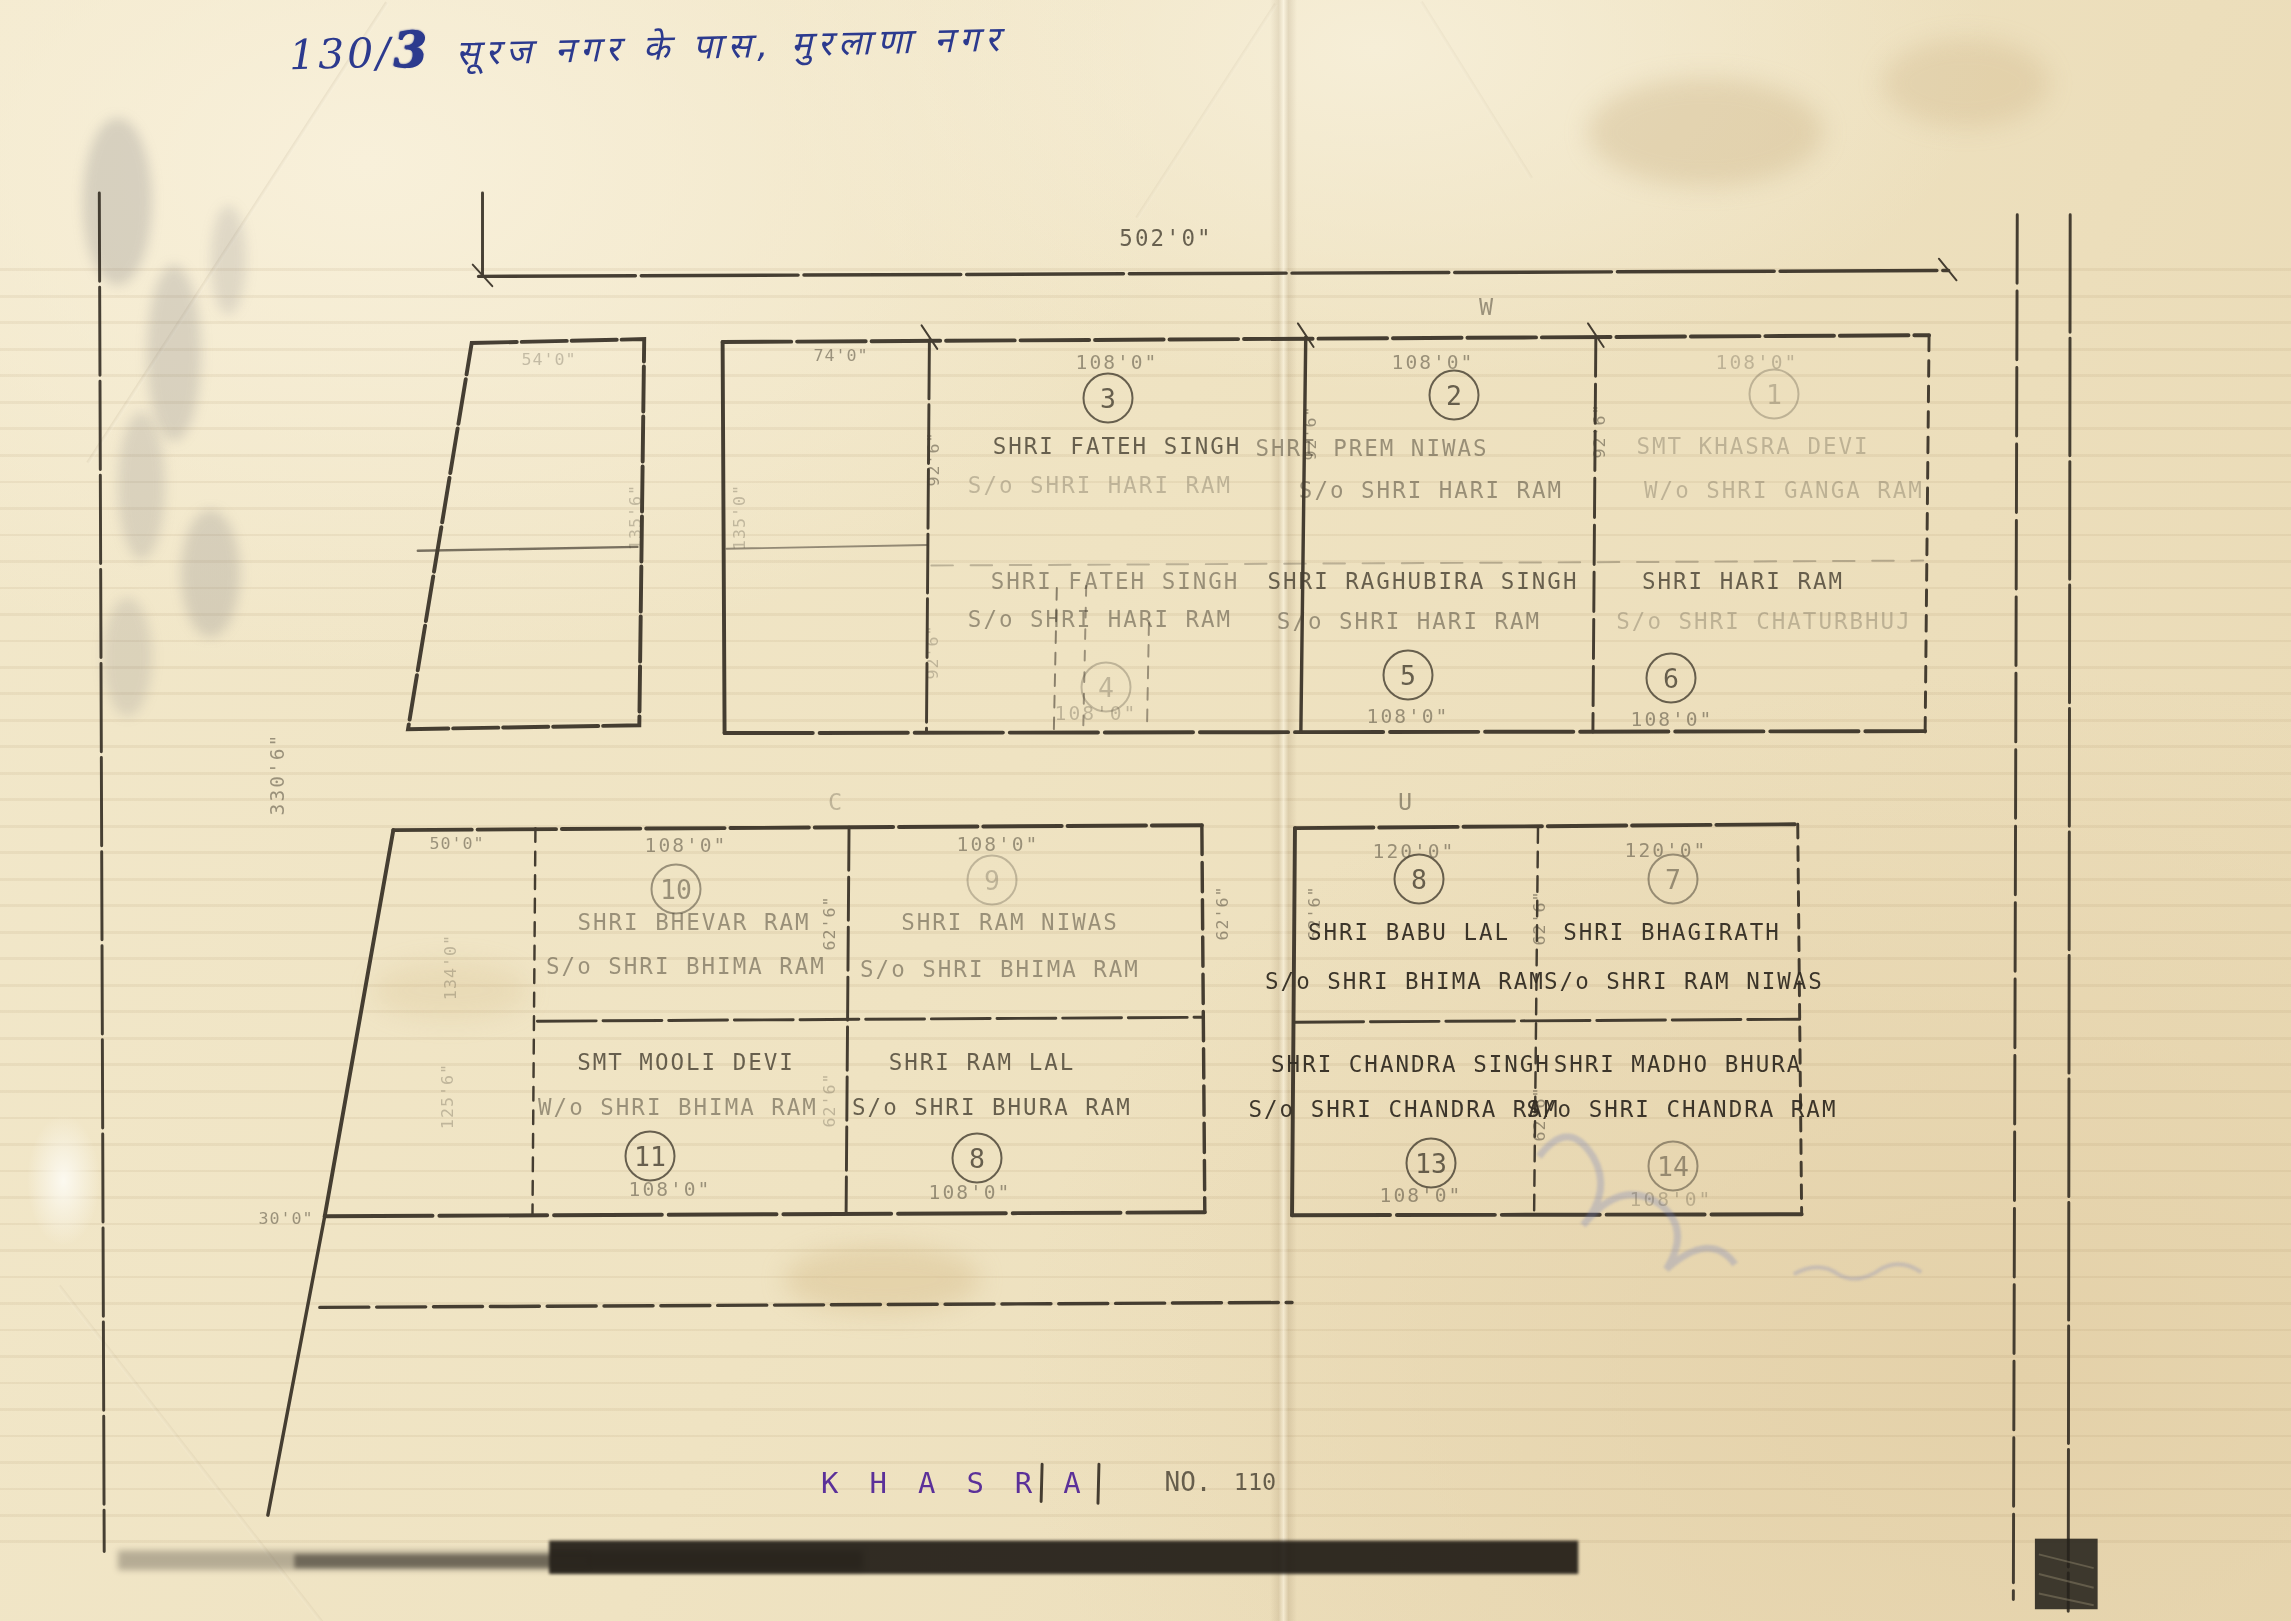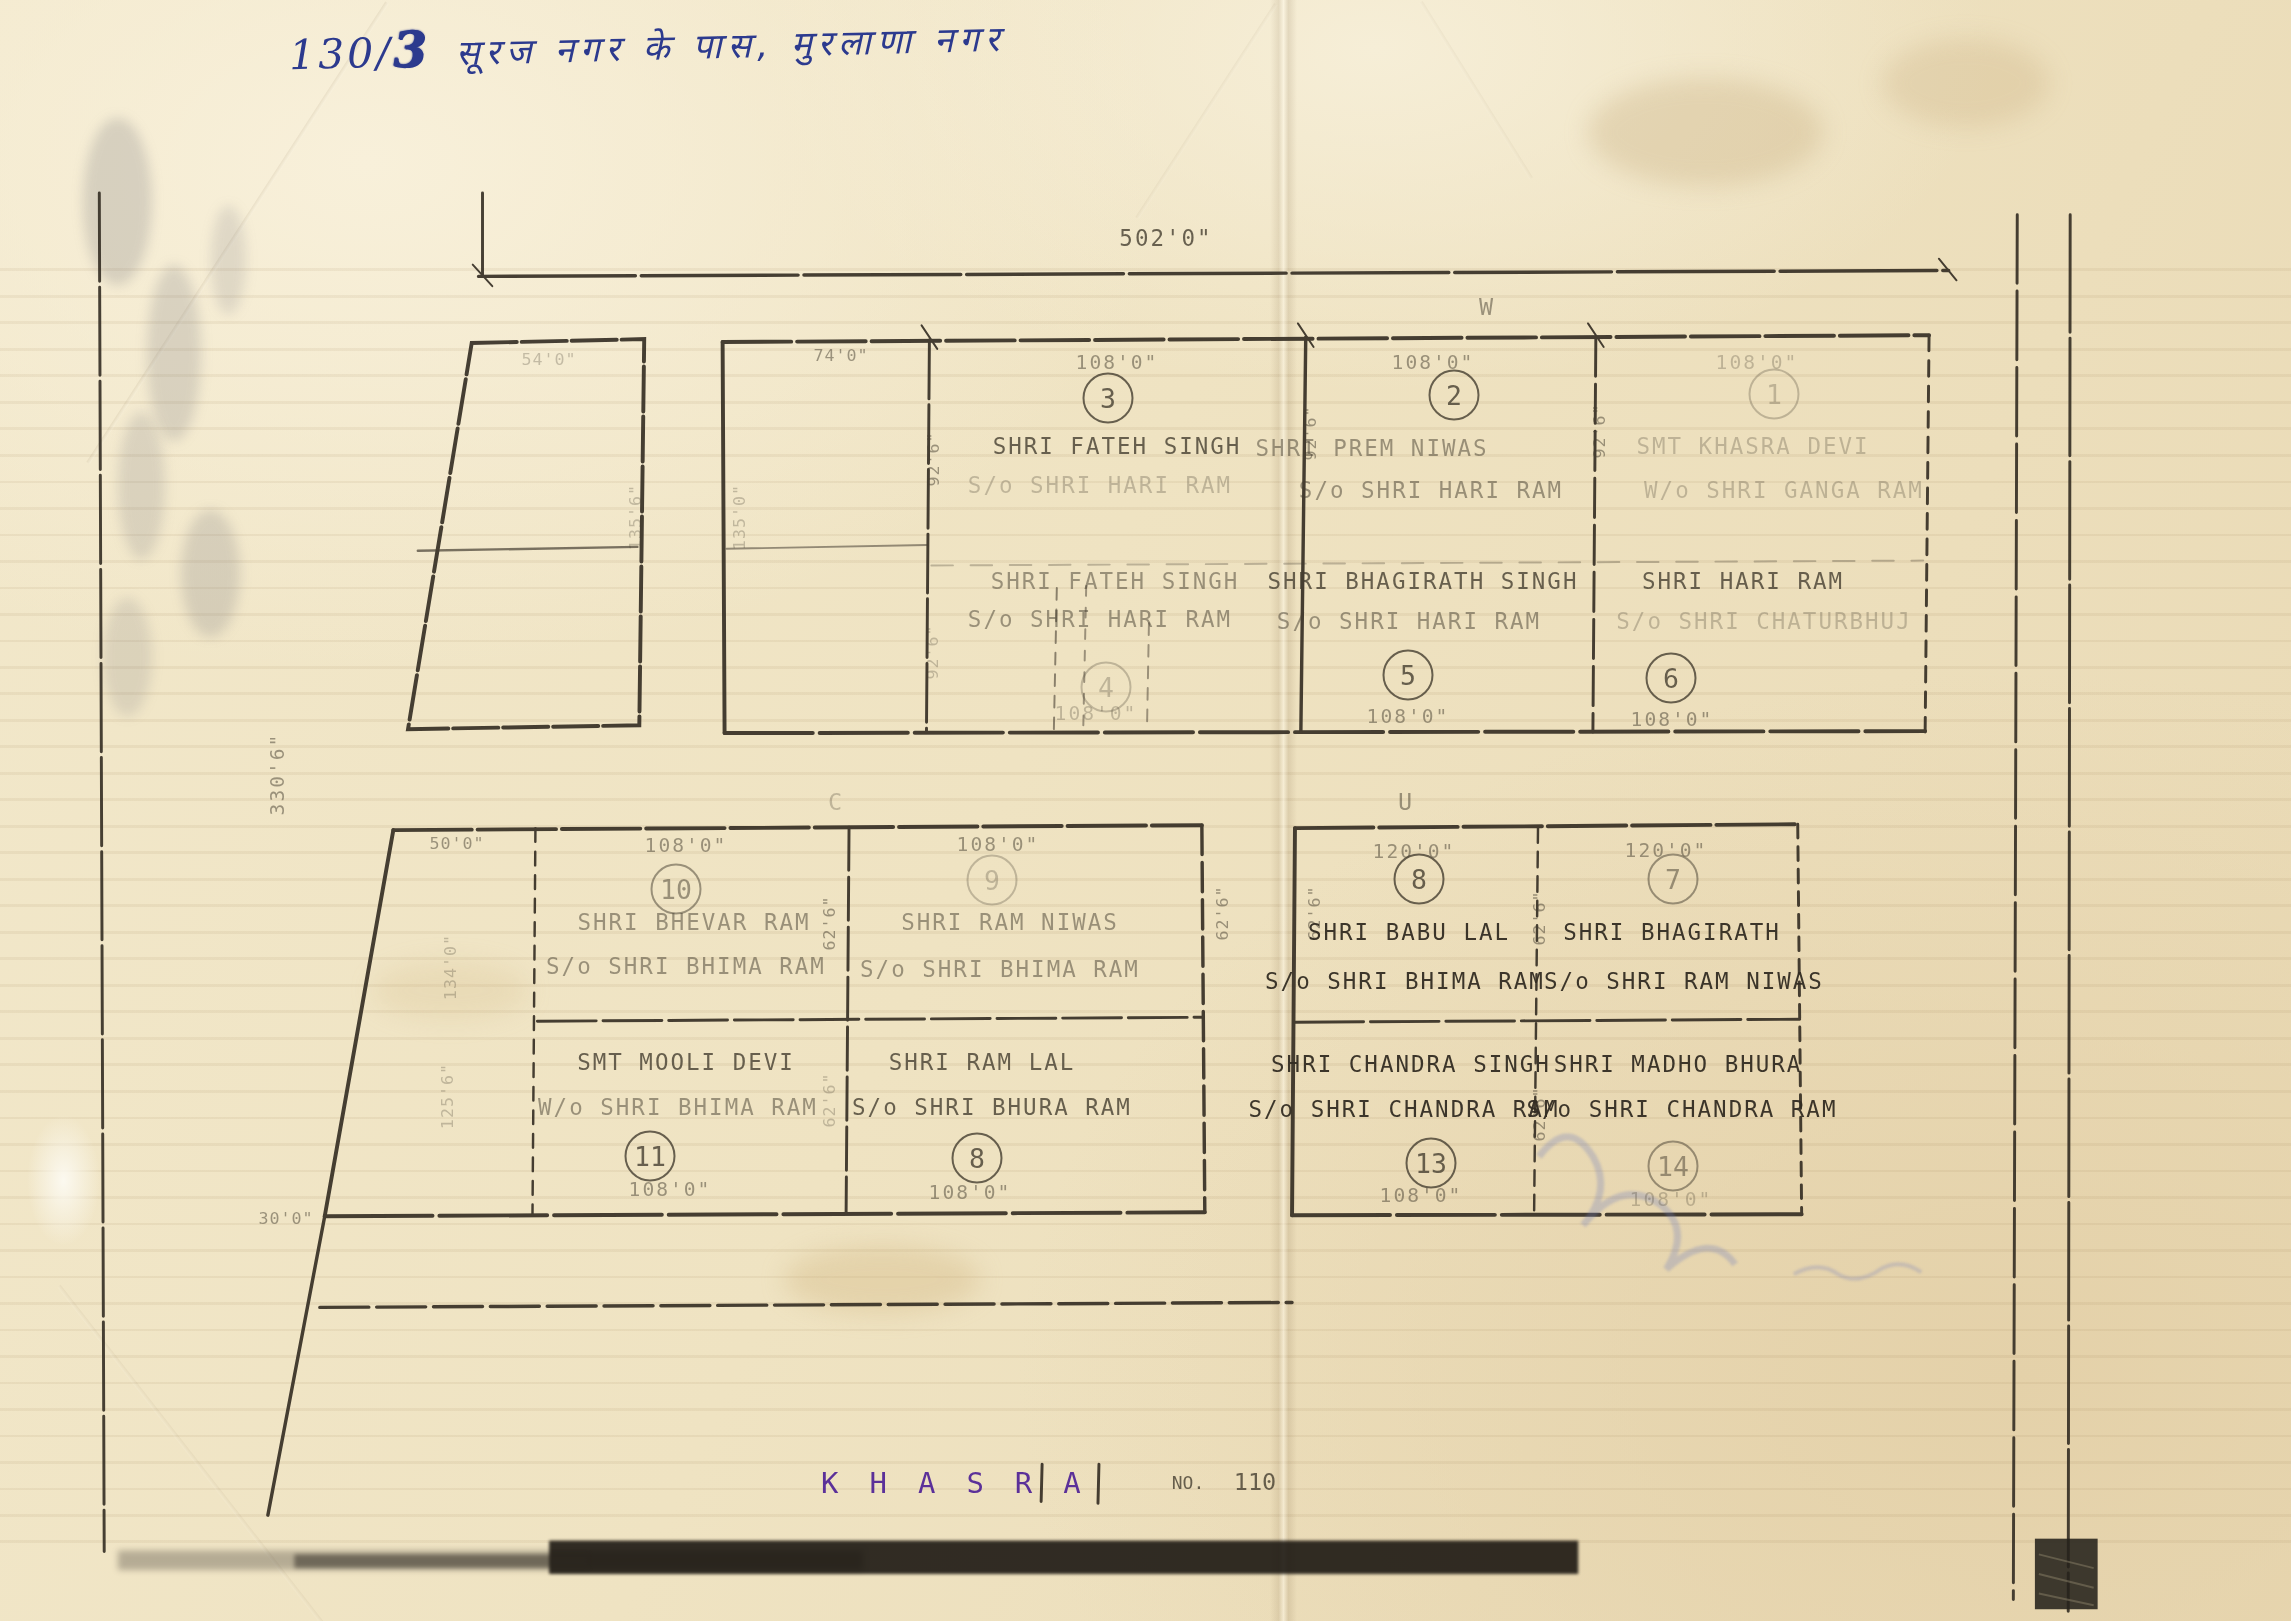--- a/index.html
+++ b/index.html
@@ -177,21 +177,21 @@
 <div class="lbl dim f3" style="left:1757px;top:362px">108'0"</div>
 <div class="circ f3" style="left:1774px;top:394px">1</div>
 <div class="lbl name f3" style="left:1753px;top:446px">SMT KHASRA DEVI</div>
 <div class="lbl name f3" style="left:1784px;top:490px">W/o SHRI GANGA RAM</div>
 
 <div class="lbl name f2" style="left:1115px;top:581px">SHRI FATEH SINGH</div>
 <div class="lbl name f2" style="left:1100px;top:619px">S/o SHRI HARI RAM</div>
 <div class="circ f3" style="left:1106px;top:687px">4</div>
 <div class="lbl dim f3" style="left:1096px;top:713px">108'0"</div>
 
-<div class="lbl name f1" style="left:1423px;top:581px">SHRI BHAGIRATH SINGH</div>
+<div class="lbl name f1" style="left:1423px;top:581px">SHRI RAGHUBIRA SINGH</div>
 <div class="lbl name f2" style="left:1409px;top:621px">S/o SHRI HARI RAM</div>
 <div class="circ f1" style="left:1408px;top:675px">5</div>
 <div class="lbl dim f2" style="left:1408px;top:716px">108'0"</div>
 
 <div class="lbl name f1" style="left:1743px;top:581px">SHRI HARI RAM</div>
 <div class="lbl name f3" style="left:1764px;top:621px">S/o SHRI CHATURBHUJ</div>
 <div class="circ f1" style="left:1671px;top:678px">6</div>
 <div class="lbl dim f2" style="left:1672px;top:719px">108'0"</div>
 
 <div class="lbl dim f2" style="left:686px;top:845px">108'0"</div>
@@ -228,15 +228,15 @@
 <div class="lbl name strong" style="left:1404px;top:1109px">S/o SHRI CHANDRA RAM</div>
 <div class="circ f1" style="left:1431px;top:1163px">13</div>
 <div class="lbl dim f2" style="left:1421px;top:1195px">108'0"</div>
 
 <div class="lbl name strong" style="left:1678px;top:1064px">SHRI MADHO BHURA</div>
 <div class="lbl name strong" style="left:1682px;top:1109px">S/o SHRI CHANDRA RAM</div>
 <div class="circ f2" style="left:1673px;top:1166px">14</div>
 <div class="lbl dim f3" style="left:1671px;top:1199px">108'0"</div>
 
 <div class="khasra">KHASRA</div>
-<div class="lbl f1" style="left:1188px;top:1482px;font-size:18px">NO.</div>
+<div class="lbl f1" style="left:1188px;top:1482px;font-size:26px">NO.</div>
 <div class="lbl f1" style="left:1255px;top:1482px;font-size:23.5px">110</div>
 
 
 </body></html>

